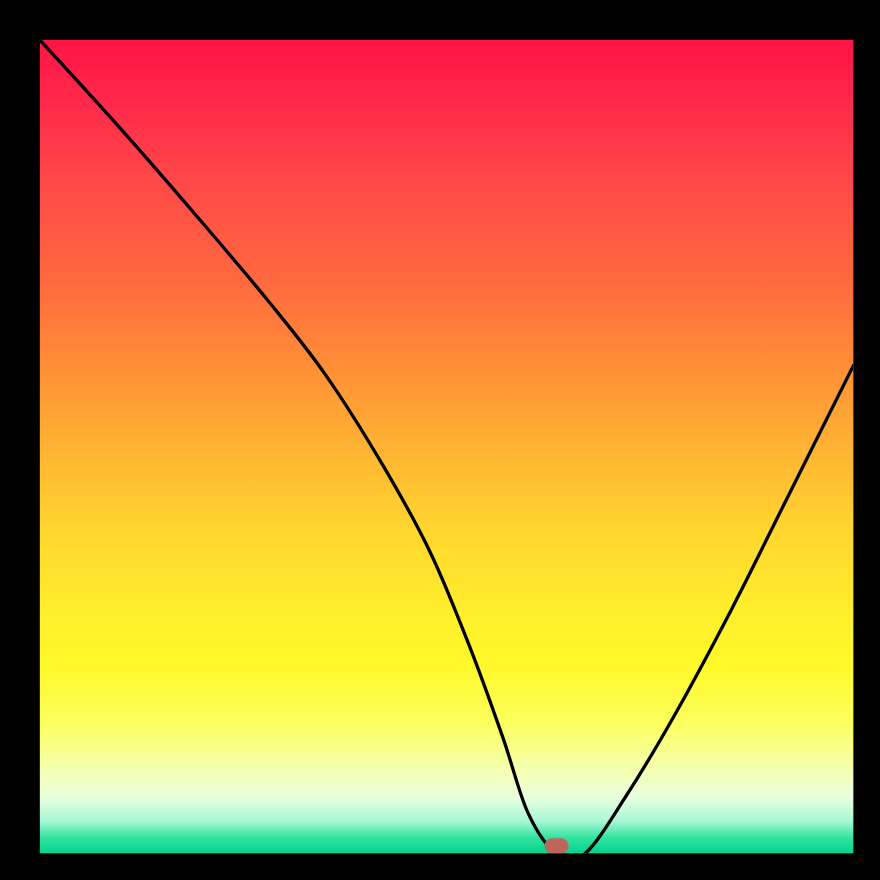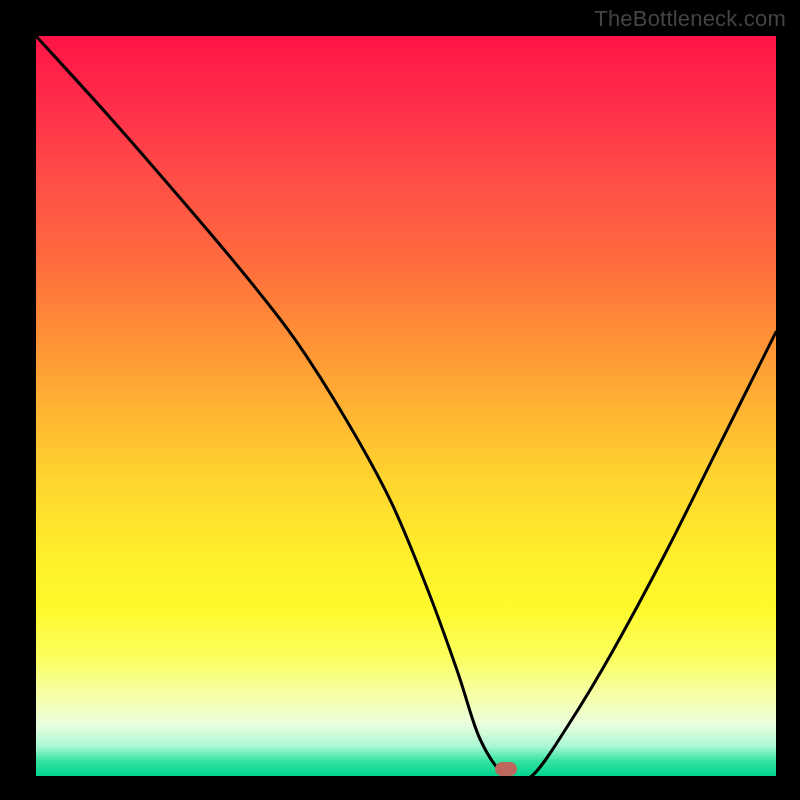--- a/index.html
+++ b/index.html
@@ -78,21 +78,20 @@
     top: 0;
     width: 100%;
     height: 100%;
     z-index: 2;
   }
 </style>
 </head>
 <body>
 
 <div class="frame">
-  <div class="watermark">TheBottleneck.com</div>
 
   <div class="plot-area">
     <div class="gradient"></div>
 
     <svg class="curve" viewBox="0 0 740 740" preserveAspectRatio="none">
       <path id="curve-path" d="M 0.0 0.0 C 12.3 13.6, 49.3 53.6, 74.0 81.4 C 98.7 109.1, 125.8 140.6, 148.0 166.5 C 170.2 192.4, 188.7 214.0, 207.2 236.8 C 225.7 259.6, 241.7 278.7, 259.0 303.4 C 276.3 328.1, 294.8 357.7, 310.8 384.8 C 326.8 411.9, 341.6 437.8, 355.2 466.2 C 368.8 494.6, 381.1 526.6, 392.2 555.0 C 403.3 583.4, 413.2 611.7, 421.8 636.4 C 430.4 661.1, 436.0 685.7, 444.0 703.0 C 452.0 720.3, 461.3 733.8, 469.9 740.0 C 478.5 746.2, 485.3 748.6, 495.8 740.0 C 506.3 731.4, 519.2 709.2, 532.8 688.2 C 546.4 667.2, 561.2 642.6, 577.2 614.2 C 593.2 585.8, 611.7 551.3, 629.0 518.0 C 646.3 484.7, 662.3 451.4, 680.8 414.4 C 699.3 377.4, 730.1 315.7, 740.0 296.0" fill="none" stroke="#000000" stroke-width="3" stroke-linejoin="round" stroke-linecap="round"></path>
     </svg>
 
     <div class="marker" id="marker" style="left: 469.9px; top: 732.6px;"></div>
   </div>

